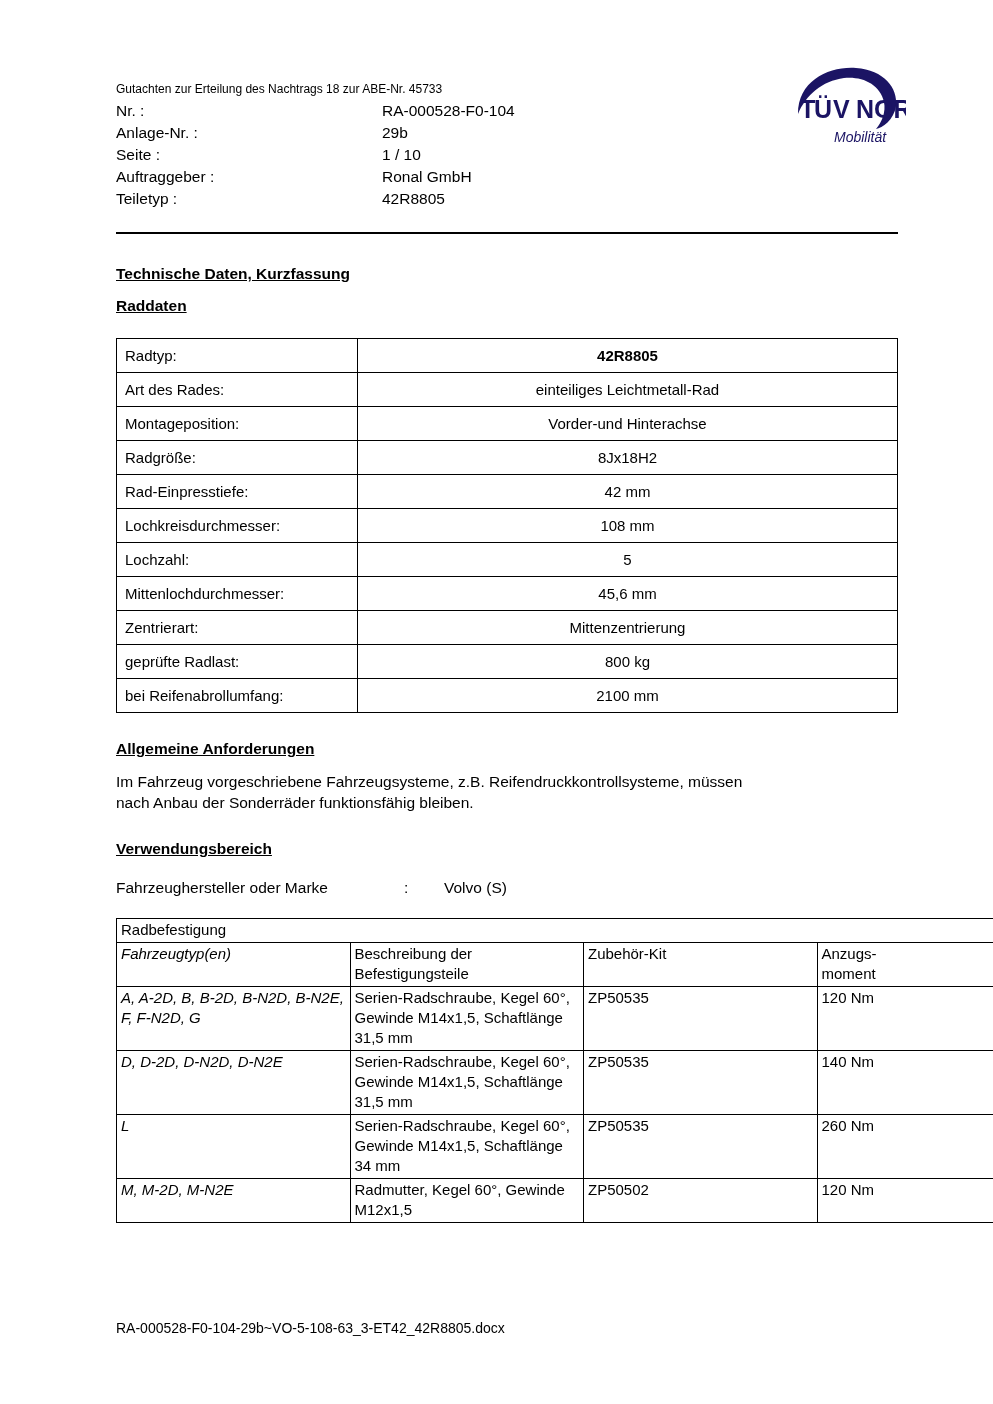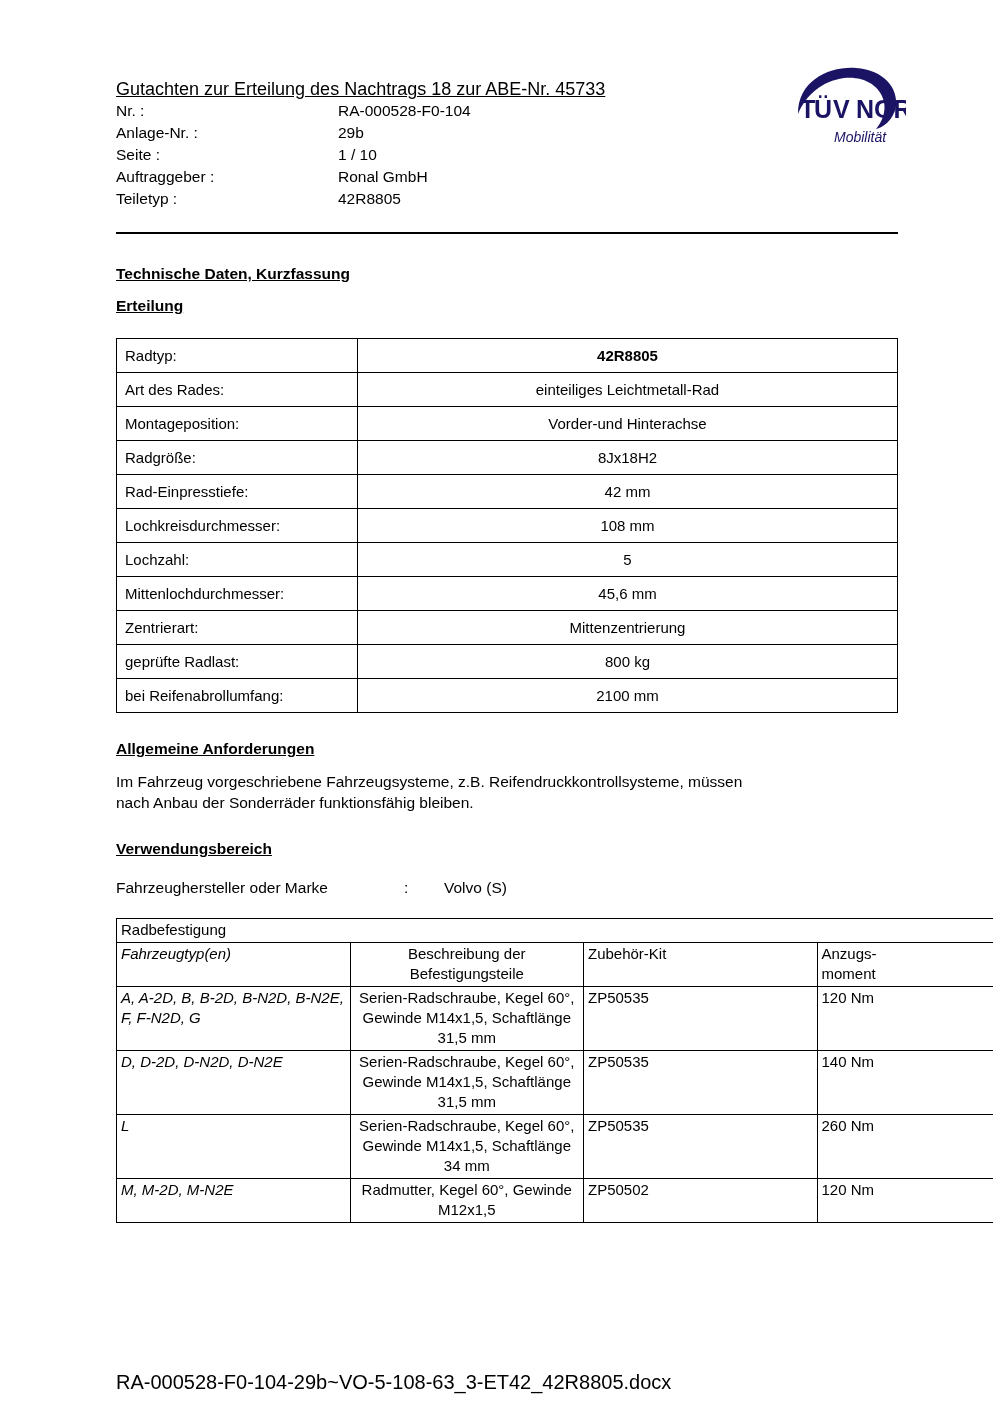--- a/index.html
+++ b/index.html
@@ -27,32 +27,32 @@
     left: 116px;
     top: 78px;
     width: 782px;
   }
 
   
   .header-block {
     position: relative;
   }
   .header-title {
-    font-size: 18px;
+    font-size: 12px;
     line-height: 22px;
     white-space: nowrap;
-    text-decoration: underline;
   }
   .header-rows {
     margin-top: 0px;
   }
   .header-row {
     display: flex;
     font-size: 15.5px;
     line-height: 22px;
+    gap: 44px;
   }
   .header-label {
     width: 222px;
     flex: 0 0 222px;
   }
   .header-value {
     flex: 1 1 auto;
   }
 
   
@@ -141,30 +141,30 @@
     border: 1px solid #000000;
     font-size: 15px;
     line-height: 20px;
     padding: 1px 4px 2px 4px;
     vertical-align: top;
   }
   table.fix td.span-all {
     border-bottom: none;
   }
   .col1 { width: 270px; font-style: italic; }
-  .col2 { width: 330px; text-align: center; }
+  .col2 { width: 330px; }
   .col3 { width: 105px; }
   .col4 { width: 77px; }
 
   
   .footer {
     position: absolute;
     left: 116px;
-    top: 1371px;
-    font-size: 20px;
+    top: 1320px;
+    font-size: 14px;
   }
 </style>
 </head>
 <body>
 
 <div class="page">
   <div class="content">
 
     <div class="header-block">
       <div class="header-title">Gutachten zur Erteilung des Nachtrags 18 zur ABE-Nr. 45733</div>
@@ -201,21 +201,21 @@
           <text x="108" y="76" font-family="Liberation Sans, sans-serif" font-size="14" font-style="italic" fill="#1b1464">Mobilität</text>
         </svg>
       </div>
     </div>
 
     <div class="divider"></div>
 
     <div class="sp-30"></div>
     <h2 class="sec">Technische Daten, Kurzfassung</h2>
     <div class="sp-12"></div>
-    <h2 class="sec">Erteilung</h2>
+    <h2 class="sec">Raddaten</h2>
 
     <table class="wheel">
       <tbody>
         <tr>
           <td class="k">Radtyp:</td>
           <td class="v bold">42R8805</td>
         </tr>
         <tr>
           <td class="k">Art des Rades:</td>
           <td class="v">einteiliges Leichtmetall-Rad</td>

